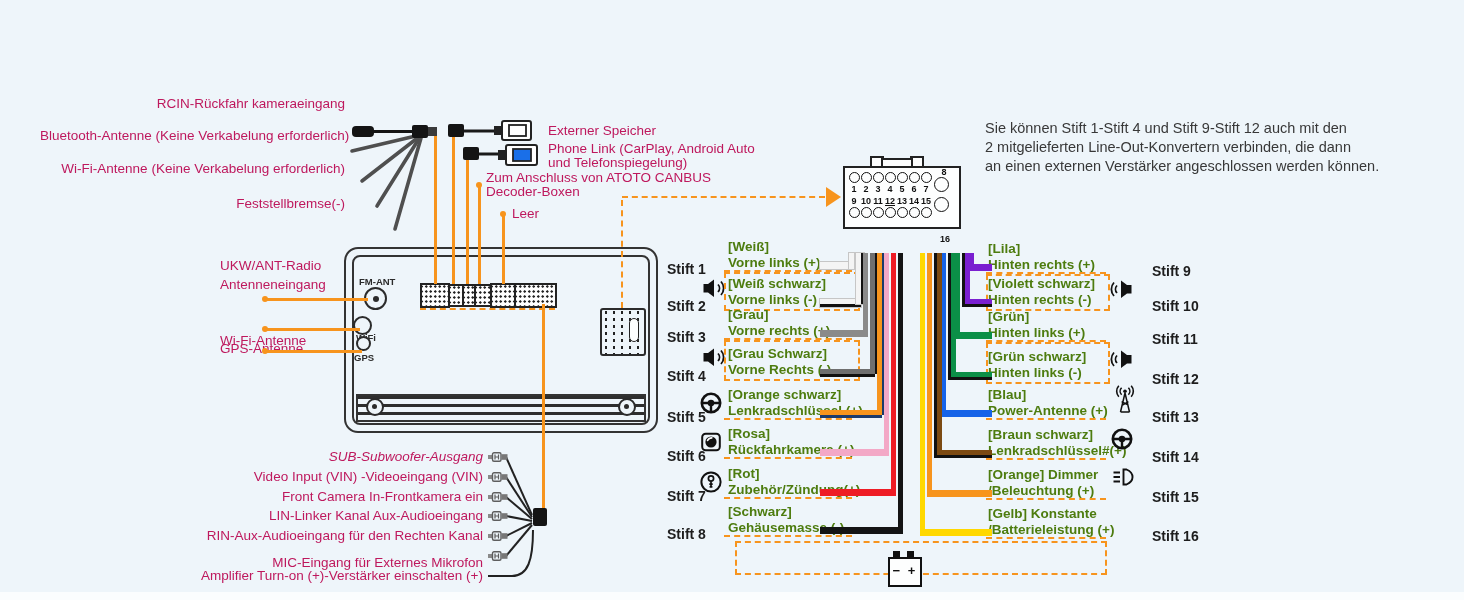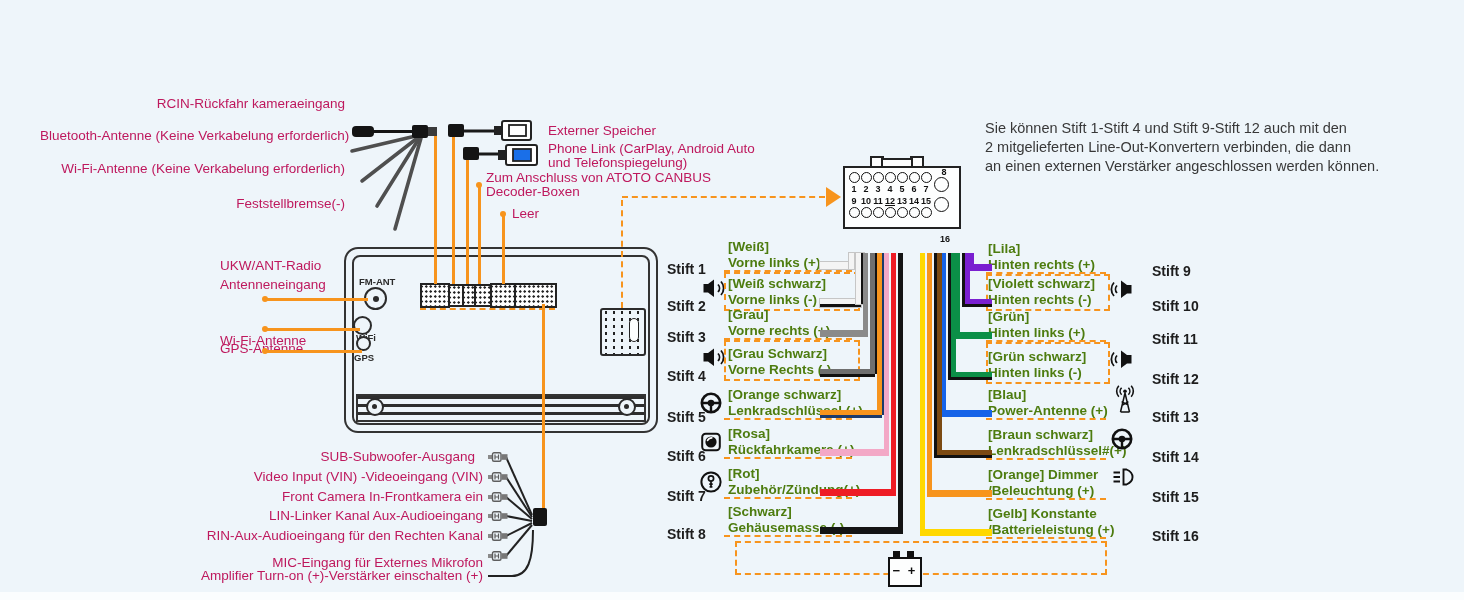--- a/index.html
+++ b/index.html
@@ -197,21 +197,21 @@
     </div>
 
   <div id="topleft-labels" class="abs" style="left:0;top:0;">
       <div class="lbl lbl-r" style="position: absolute; left: 40px; top: 96px; width: 305px;">RCIN-Rückfahr kameraeingang</div>
       <div class="lbl lbl-r" style="position: absolute; left: 40px; top: 128px; width: 305px;">Bluetooth-Antenne (Keine Verkabelung erforderlich)</div>
       <div class="lbl lbl-r" style="position: absolute; left: 40px; top: 161px; width: 305px;">Wi-Fi-Antenne (Keine Verkabelung erforderlich)</div>
       <div class="lbl lbl-r" style="position: absolute; left: 40px; top: 196px; width: 305px;">Feststellbremse(-)</div>
     </div>
 
   <div id="av-outputs" class="abs" style="left:0;top:0;">
-      <div class="lbl lbl-r" style="position: absolute; left: 142px; top: 449px; width: 333px;">SUB-Subwoofer-Ausgang</div>
+      <div class="lbl lbl-r" style="position: absolute; left: 150px; top: 449px; width: 333px; font-style: italic;">SUB-Subwoofer-Ausgang</div>
       <div style="position: absolute; line-height: 0; left: 488px; top: 452px;"><svg width="20" height="10" viewBox="0 0 20 10">
           <rect x="0" y="3" width="4" height="4" fill="#8a8a8a"></rect>
           <rect x="4.5" y="0.8" width="8.5" height="8.4" rx="1.5" fill="none" stroke="#5e5e5e" stroke-width="1.4"></rect>
           <path d="M7 2.6 v4.8 M10.5 2.6 v4.8 M7 5 h3.5" stroke="#5e5e5e" stroke-width="1.2" fill="none"></path>
           <rect x="13.5" y="2.2" width="6" height="5.6" fill="#777"></rect>
         </svg></div>
       <div class="lbl lbl-r" style="position: absolute; left: 150px; top: 469px; width: 333px;">Video Input (VIN) -Videoeingang (VIN)</div>
       <div style="position: absolute; line-height: 0; left: 488px; top: 472px;"><svg width="20" height="10" viewBox="0 0 20 10">
           <rect x="0" y="3" width="4" height="4" fill="#8a8a8a"></rect>
           <rect x="4.5" y="0.8" width="8.5" height="8.4" rx="1.5" fill="none" stroke="#5e5e5e" stroke-width="1.4"></rect>

